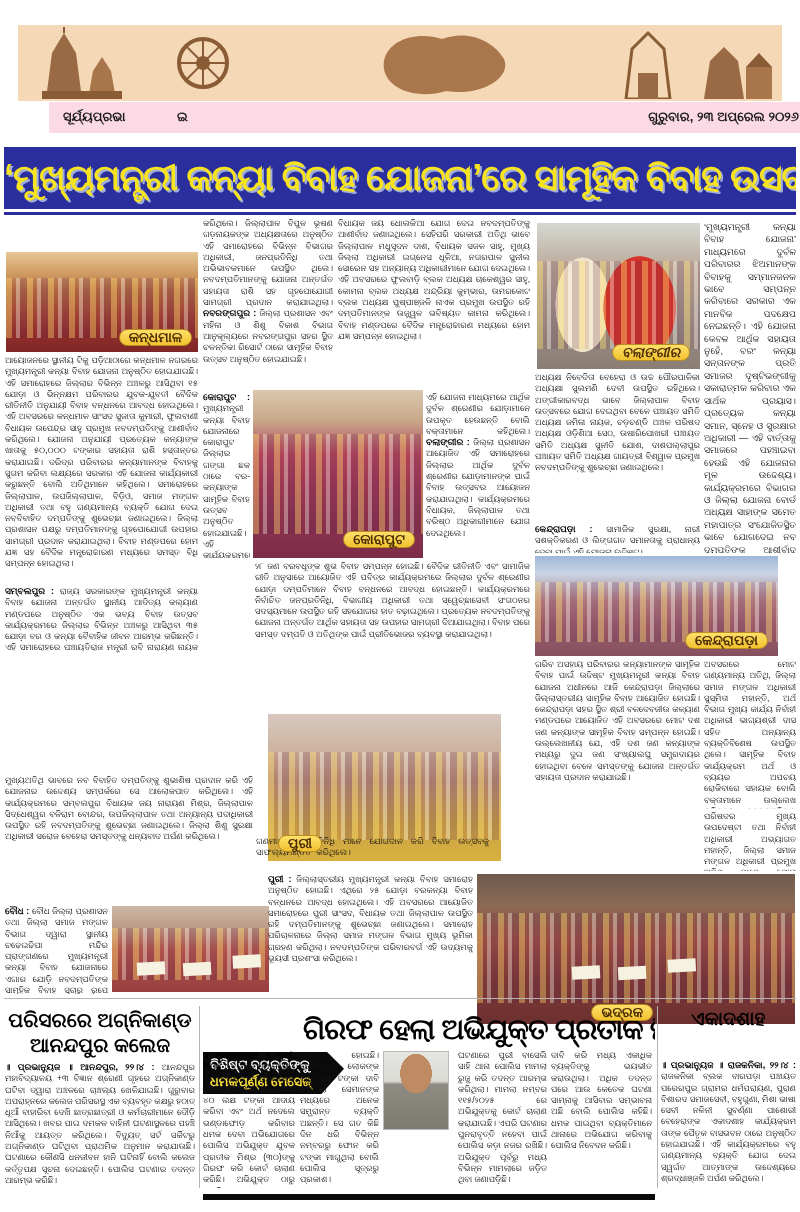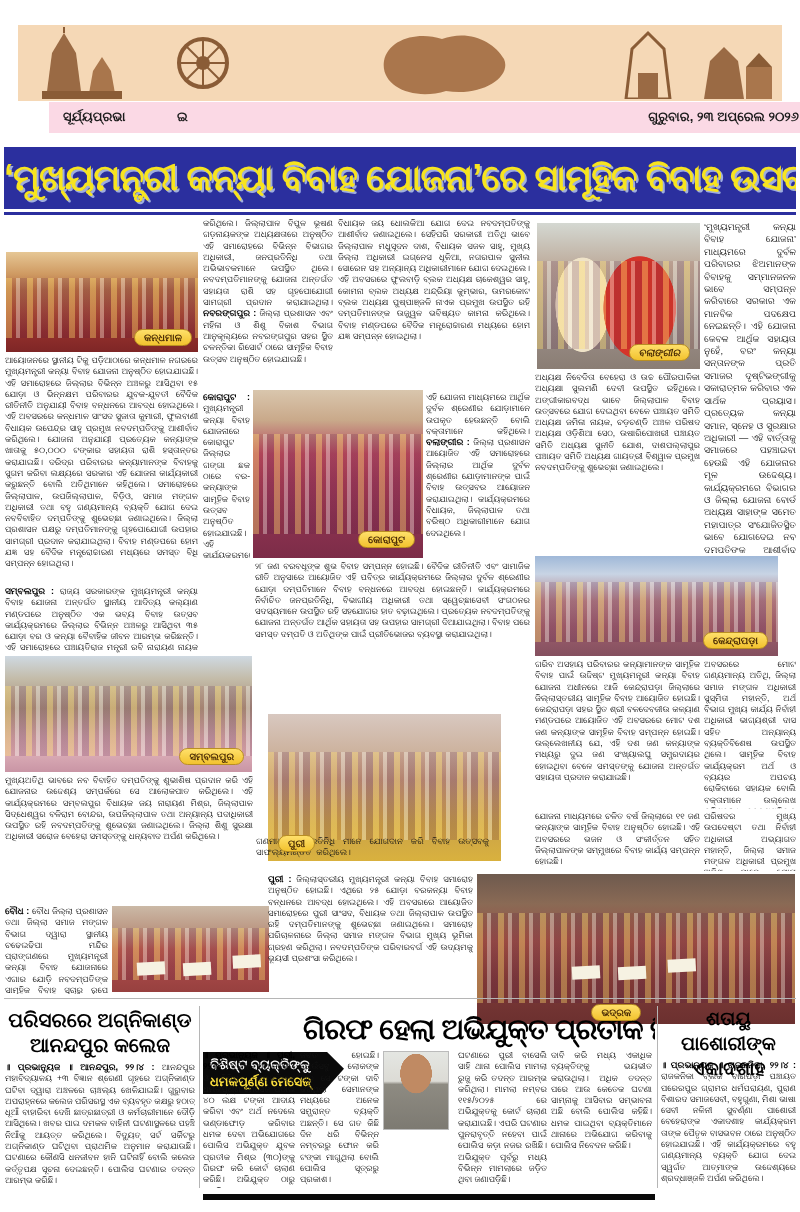--- a/index.html
+++ b/index.html
@@ -44,21 +44,21 @@
   .ph-koraput{background:linear-gradient(180deg,#d9c6ad 0%,#c9a98a 18%,#b4485f 38%,#a03a57 55%,#8d3350 75%,#7c2c48 100%);}
   .ph-puri{background:linear-gradient(180deg,#d8c8c0 0%,#cdb39f 25%,#b98f78 45%,#caa348 75%,#d9b13e 100%);}
   .ph-balangir{background:radial-gradient(ellipse 60px 85px at 63% 58%,#d4342a 0 60%,rgba(0,0,0,0) 61%),
                radial-gradient(ellipse 45px 78px at 28% 56%,#efe3c8 0 60%,rgba(0,0,0,0) 61%),
                linear-gradient(180deg,#d4d8d2 0%,#bdab9b 30%,#9b8f88 70%,#8a7d74 100%);}
   .ph-kendrapara{background:linear-gradient(180deg,#9fb8d8 0%,#c8d4e4 18%,#b37f86 45%,#9e5f6e 70%,#84505f 100%);}
   .ph-bhadrak{background:linear-gradient(180deg,#6e5a4e 0%,#8a6a55 20%,#9c4f45 45%,#7e3a38 70%,#6b302f 100%);}
   .checks{position:absolute;bottom:20%;left:16%;width:28px;height:13px;background:#f6f2e2;
           box-shadow:46px 3px 0 #f6f2e2,96px -2px 0 #f6f2e2;transform:rotate(-3deg);z-index:2;}
   .pill{position:absolute;z-index:4;background:linear-gradient(#ffe06a,#f2c22e);border:1px solid #b98f23;
-        border-radius:9px;font-weight:bold;font-size:10px;color:#4a2c05;padding:0 9px;line-height:15px;white-space:nowrap;}
+        border-radius:9px;font-weight:bold;font-size:14px;color:#4a2c05;padding:0 9px;line-height:15px;white-space:nowrap;}
 
   .portrait{position:absolute;overflow:hidden;border:1px solid #bbb;
       background:radial-gradient(ellipse 16px 20px at 50% 28%,#c08a63 0 98%,rgba(0,0,0,0) 100%),
                  linear-gradient(180deg,#e4e6e2 0%,#dcdbd5 38%,#8e8b82 42%,#7d7a72 100%);}
 
   
   .bhr{position:absolute;left:4px;top:998px;width:792px;height:1px;background:#b5b5b5;}
   .vr{position:absolute;width:1px;background:#b5b5b5;}
   .headA{position:absolute;text-align:center;font-weight:bold;color:#000;font-size:20px;line-height:25px;}
   .headC{position:absolute;text-align:center;font-weight:bold;color:#000;font-size:19px;line-height:25px;}
@@ -124,23 +124,20 @@
 
   <div class="txt" style="left:5px;top:355px;width:193px;height:229px;">
     <span>ଆୟୋଜନରେ ସ୍ଥାନୀୟ ଟିକୁ ପଡ଼ିଆଠାରେ କନ୍ଧମାଳ ନଗରରେ ମୁଖ୍ୟମନ୍ତ୍ରୀ କନ୍ୟା ବିବାହ ଯୋଜନା ଅନୁଷ୍ଠିତ ହୋଇଯାଇଛି। ଏହି ସମାରୋହରେ ଜିଲ୍ଲାର ବିଭିନ୍ନ ଅଞ୍ଚଳରୁ ଆସିଥିବା ୧୫ ଯୋଡ଼ା ଓ ଭିନ୍ନକ୍ଷମ ପରିବାରର ଯୁବକ-ଯୁବତୀ ବୈଦିକ ରୀତିନୀତି ଅନୁଯାୟୀ ବିବାହ ବନ୍ଧନରେ ଆବଦ୍ଧ ହୋଇଥିଲେ। ଏହି ଅବସରରେ କନ୍ଧମାଳ ସାଂସଦ ସୁଜାତା କୁମାରୀ, ଫୁଲବାଣୀ ବିଧାୟକ ଉପେନ୍ଦ୍ର ସାହୁ ପ୍ରମୁଖ ନବଦମ୍ପତିଙ୍କୁ ଆଶୀର୍ବାଦ କରିଥିଲେ। ଯୋଜନା ଅନୁଯାୟୀ ପ୍ରତ୍ୟେକ କନ୍ୟାଙ୍କ ଖାତାକୁ ୫୦,୦୦୦ ଟଙ୍କାର ସହାୟତା ରାଶି ହସ୍ତାନ୍ତର କରାଯାଇଛି। ଦରିଦ୍ର ପରିବାରର କନ୍ୟାମାନଙ୍କ ବିବାହକୁ ସୁଗମ କରିବା ଲକ୍ଷ୍ୟରେ ସରକାର ଏହି ଯୋଜନା କାର୍ଯ୍ୟକାରୀ କରୁଛନ୍ତି ବୋଲି ଅତିଥିମାନେ କହିଥିଲେ। ସମାରୋହରେ ଜିଲ୍ଲାପାଳ, ଉପଜିଲ୍ଲାପାଳ, ବିଡ଼ିଓ, ସମାଜ ମଙ୍ଗଳ ଅଧିକାରୀ ତଥା ବହୁ ଗଣ୍ୟମାନ୍ୟ ବ୍ୟକ୍ତି ଯୋଗ ଦେଇ ନବବିବାହିତ ଦମ୍ପତିଙ୍କୁ ଶୁଭେଚ୍ଛା ଜଣାଇଥିଲେ। ଜିଲ୍ଲା ପ୍ରଶାସନ ପକ୍ଷରୁ ଦମ୍ପତିମାନଙ୍କୁ ଗୃହପୋଯୋଗୀ ଉପହାର ସାମଗ୍ରୀ ପ୍ରଦାନ କରାଯାଇଥିଲା। ବିବାହ ମଣ୍ଡପରେ ହୋମ ଯଜ୍ଞ ସହ ବୈଦିକ ମନ୍ତ୍ରୋଚ୍ଚାରଣ ମଧ୍ୟରେ ସମସ୍ତ ବିଧି ସମ୍ପନ୍ନ ହୋଇଥିଲା।</span>
   </div>
 
   <div class="txt" style="left:5px;top:586px;width:193px;height:68px;">
     <b>ସମ୍ବଲପୁର :</b>
     <span>ରାଜ୍ୟ ସରକାରଙ୍କ ମୁଖ୍ୟମନ୍ତ୍ରୀ କନ୍ୟା ବିବାହ ଯୋଜନା ଅନ୍ତର୍ଗତ ସ୍ଥାନୀୟ ଆଦିତ୍ୟ କଲ୍ୟାଣ ମଣ୍ଡପରେ ଅନୁଷ୍ଠିତ ଏକ ଭବ୍ୟ ବିବାହ ଉତ୍ସବ କାର୍ଯ୍ୟକ୍ରମରେ ଜିଲ୍ଲାର ବିଭିନ୍ନ ଅଞ୍ଚଳରୁ ଆସିଥିବା ୩୫ ଯୋଡ଼ା ବର ଓ କନ୍ୟା ବୈବାହିକ ଜୀବନ ଆରମ୍ଭ କରିଛନ୍ତି। ଏହି ସମାରୋହରେ ପଞ୍ଚାୟତିରାଜ ମନ୍ତ୍ରୀ ରବି ନାରାୟଣ ନାୟକ ମୁଖ୍ୟଅତିଥି ଭାବେ ଯୋଗ ଦେଇଥିଲେ।</span>
   </div>
 
-  <div class="photo ph-sambalpur" style="left:5px;top:656px;width:247px;height:116px;">
-    <span class="pill" style="right:8px;bottom:7px;">ସମ୍ବଲପୁର</span>
-  </div>
 
   <div class="txt" style="left:5px;top:775px;width:248px;height:129px;">
     <span>ମୁଖ୍ୟଅତିଥି ଭାବରେ ନବ ବିବାହିତ ଦମ୍ପତିଙ୍କୁ ଶୁଭାଶିଷ ପ୍ରଦାନ କରି ଏହି ଯୋଜନାର ଉଦ୍ଦେଶ୍ୟ ସମ୍ପର୍କରେ ସେ ଆଲୋକପାତ କରିଥିଲେ। ଏହି କାର୍ଯ୍ୟକ୍ରମରେ ସମ୍ବଲପୁର ବିଧାୟକ ଜୟ ନାରାୟଣ ମିଶ୍ର, ଜିଲ୍ଲାପାଳ ସିଦ୍ଧେଶ୍ୱର ବଳିରାମ ବୋନ୍ଦର, ଉପଜିଲ୍ଲାପାଳ ତଥା ଅନ୍ୟାନ୍ୟ ପଦାଧିକାରୀ ଉପସ୍ଥିତ ରହି ନବଦମ୍ପତିଙ୍କୁ ଶୁଭେଚ୍ଛା ଜଣାଇଥିଲେ। ଜିଲ୍ଲା ଶିଶୁ ସୁରକ୍ଷା ଅଧିକାରୀ ସରୋଜ ବେହେରା ସମସ୍ତଙ୍କୁ ଧନ୍ୟବାଦ ଅର୍ପଣ କରିଥିଲେ।</span>
   </div>
 
   <div class="txt" style="left:5px;top:906px;width:103px;height:88px;">
     <b>ବୌଧ :</b>
     <span>ବୌଧ ଜିଲ୍ଲା ପ୍ରଶାସନ ତଥା ଜିଲ୍ଲା ସମାଜ ମଙ୍ଗଳ ବିଭାଗ ଦ୍ୱାରା ସ୍ଥାନୀୟ ଚଢେଇଢିପା ମନ୍ଦିର ପ୍ରାଙ୍ଗଣରେ ମୁଖ୍ୟମନ୍ତ୍ରୀ କନ୍ୟା ବିବାହ ଯୋଜନାରେ ଏଗାର ଯୋଡ଼ି ନବଦମ୍ପତିଙ୍କ ସାମୂହିକ ବିବାହ ସୂଚାରୁ ରୂପେ ସମ୍ପନ୍ନ ହୋଇଥିଲା। ଏହି ଅବସରରେ ମୁଖ୍ୟ ଅତିଥି ଭାବେ ବୌଧ ବିଧାୟକ ସରୋଜ କୁମାର ପ୍ରଧାନ ଯୋଗଦାନ କରିଥିଲେ।</span>
   </div>
 
@@ -191,32 +188,33 @@
   </div>
 
   <div class="photo ph-balangir" style="left:537px;top:223px;width:163px;height:146px;">
     <span class="pill" style="right:10px;bottom:8px;font-style:italic;">ବଲାଙ୍ଗୀର</span>
   </div>
 
   <div class="txt" style="left:535px;top:372px;width:165px;height:150px;">
     <span>ଅଧ୍ୟକ୍ଷ ନିବେଦିତା ବେହେରା ଓ ଉଚ୍ଚ ପୌରପାଳିକା ଅଧ୍ୟକ୍ଷା ସୁଲମଣି ଦେବୀ ଉପସ୍ଥିତ ରହିଥିଲେ। ଅଙ୍ଗୀକାରବଦ୍ଧ ଭାବେ ଜିଲ୍ଲାପାଳ ବିବାହ ଉତ୍ସବରେ ଯୋଗ ଦେଇଥିବା ବେଳେ ପଞ୍ଚାୟତ ସମିତି ଅଧ୍ୟକ୍ଷ ଜମିଳା ନାୟକ, ଚଡ଼ଚଣ୍ଡି ଅଞ୍ଚଳ ପରିଷଦ ଅଧ୍ୟକ୍ଷ ଓଡ଼ିଶିଆ ସେଠ, ଉଷାରିପୋଖରୀ ପଞ୍ଚାୟତ ସମିତି ଅଧ୍ୟକ୍ଷ ସୁନୀତି ଯୋଶ, ଦାଶପଲ୍ଲାପୁର ପଞ୍ଚାୟତ ସମିତି ଅଧ୍ୟକ୍ଷ ଗାୟତ୍ରୀ ବିଶ୍ୱାଳ ପ୍ରମୁଖ ନବଦମ୍ପତିଙ୍କୁ ଶୁଭେଚ୍ଛା ଜଣାଇଥିଲେ।</span>
   </div>
 
+  <div class="txt" style="left:535px;top:524px;width:165px;height:29px;">
+    <b>କେନ୍ଦ୍ରାପଡ଼ା :</b>
+    <span>ସାମାଜିକ ସୁରକ୍ଷା, ନାରୀ ସଶକ୍ତିକରଣ ଓ ଲିଙ୍ଗଗତ ସମାନତାକୁ ପ୍ରାଧାନ୍ୟ ଦେବା ପାଇଁ ଏହି ଯୋଜନା ଉଦ୍ଦିଷ୍ଟ।</span>
+  </div>
 
   <div class="photo ph-kendrapara" style="left:535px;top:556px;width:243px;height:100px;">
     <span class="pill" style="right:10px;bottom:7px;">କେନ୍ଦ୍ରାପଡ଼ା</span>
   </div>
 
   <div class="txt" style="left:535px;top:659px;width:165px;height:150px;">
     <span>ଗରିବ ଅସହାୟ ପରିବାରର କନ୍ୟାମାନଙ୍କ ସାମୂହିକ ବିବାହ ପାଇଁ ଉଦ୍ଦିଷ୍ଟ ମୁଖ୍ୟମନ୍ତ୍ରୀ କନ୍ୟା ବିବାହ ଯୋଜନା ଅଧୀନରେ ଆଜି କେନ୍ଦ୍ରାପଡ଼ା ଜିଲ୍ଲାରେ ଜିଲ୍ଲାସ୍ତରୀୟ ସାମୂହିକ ବିବାହ ଆୟୋଜିତ ହୋଇଛି। କେନ୍ଦ୍ରାପଡ଼ା ସହର ସ୍ଥିତ ଶ୍ରୀ ବଳଦେବଜୀଉ କଳ୍ୟାଣ ମଣ୍ଡପରେ ଆୟୋଜିତ ଏହି ଅବସରରେ ମୋଟ ଦଶ ଜଣ କନ୍ୟାଙ୍କ ସାମୂହିକ ବିବାହ ସମ୍ପନ୍ନ ହୋଇଛି। ଉଲ୍ଲେଖନୀୟ ଯେ, ଏହି ଦଶ ଜଣ କନ୍ୟାଙ୍କ ମଧ୍ୟରୁ ଦୁଇ ଜଣ ସଂଖ୍ୟାଲଘୁ ସମ୍ପ୍ରଦାୟର ହୋଇଥିବା ବେଳେ ସମସ୍ତଙ୍କୁ ଯୋଜନା ଅନ୍ତର୍ଗତ ସହାୟତା ପ୍ରଦାନ କରାଯାଇଛି।</span>
   </div>
 
-  <div class="txt" style="left:535px;top:811px;width:165px;height:60px;">
-    <span>ଯୋଜନା ମାଧ୍ୟମରେ ଚଳିତ ବର୍ଷ ଜିଲ୍ଲାରେ ୧୧ ଜଣ କନ୍ୟାଙ୍କ ସାମୂହିକ ବିବାହ ଅନୁଷ୍ଠିତ ହୋଇଛି। ଏହି ଅବସରରେ ଭଜନ ଓ ସଂକୀର୍ତ୍ତନ ସହିତ ଜିଲ୍ଲାପାଳଙ୍କ ସମ୍ମୁଖରେ ବିବାହ କାର୍ଯ୍ୟ ସମ୍ପନ୍ନ ହୋଇଛି।</span>
-  </div>
 
   <div class="photo ph-bhadrak" style="left:477px;top:874px;width:318px;height:150px;">
     <span class="checks" style="left:30%;bottom:30%;"></span>
     <span class="pill" style="left:36%;bottom:3px;">ଭଦ୍ରକ</span>
   </div>
 
   <div class="txt feature" style="left:704px;top:221px;width:92px;height:332px;">
     <span>‘ମୁଖ୍ୟମନ୍ତ୍ରୀ କନ୍ୟା ବିବାହ ଯୋଜନା’ ମାଧ୍ୟମରେ ଦୁର୍ବଳ ପରିବାରର ଝିଅମାନଙ୍କ ବିବାହକୁ ସମ୍ମାନଜନକ ଭାବେ ସମ୍ପନ୍ନ କରିବାରେ ସରକାର ଏକ ମାନବିକ ପଦକ୍ଷେପ ନେଇଛନ୍ତି। ଏହି ଯୋଜନା କେବଳ ଆର୍ଥିକ ସହାୟତା ନୁହେଁ, ବରଂ କନ୍ୟା ସନ୍ତାନଙ୍କ ପ୍ରତି ସମାଜର ଦୃଷ୍ଟିଭଙ୍ଗୀକୁ ସକାରାତ୍ମକ କରିବାର ଏକ ସାର୍ଥକ ପ୍ରୟାସ। ପ୍ରତ୍ୟେକ କନ୍ୟା ସମାନ, ସ୍ନେହ ଓ ସୁରକ୍ଷାର ଅଧିକାରୀ — ଏହି ବାର୍ତ୍ତାକୁ ସମାଜରେ ପହଞ୍ଚାଇବା ହେଉଛି ଏହି ଯୋଜନାର ମୂଳ ଉଦ୍ଦେଶ୍ୟ। କାର୍ଯ୍ୟକ୍ରମରେ ବିଭାଗର ଓ ଜିଲ୍ଲା ଯୋଜନା ବୋର୍ଡ ଅଧ୍ୟକ୍ଷ ସାହାଙ୍କ ସମେତ ମହାପାତ୍ର ସଂଯୋଜିତସ୍ଥିତ ଭାବେ ଯୋଗଦେଇ ନବ ଦମ୍ପତିଙ୍କୁ ଆଶୀର୍ବାଦ ଦେଇ କହିଥିଲେ ଯେ, ମୁଖ୍ୟମନ୍ତ୍ରୀ କନ୍ୟା ବିବାହ ଯୋଜନା କେବଳ ଏକ ସରକାରୀ କାର୍ଯ୍ୟକ୍ରମ ନୁହେଁ, ଏହା ସମାଜର ଏକ ସାମୂହିକ ଦାୟିତ୍ୱ।</span>
   </div>
 
@@ -257,21 +255,20 @@
   <div class="portrait" style="left:383px;top:1051px;width:64px;height:77px;"></div>
   <div class="txt" style="left:458px;top:1050px;width:89px;height:138px;">
     <span>ଘଟଣାରେ ପୁରୀ ବାସେଲି ସାହି ଥାନା ପୋଲିସ ମାମଲା ରୁଜୁ କରି ତଦନ୍ତ ଆରମ୍ଭ କରିଥିଲା। ମାମଲା ନମ୍ବର ୧୧୫/୨୦୨୫ ରେ ଅଭିଯୁକ୍ତକୁ କୋର୍ଟ ଚାଲାଣ କରାଯାଇଛି। ଏପରି ଘଟଣାର ପୁନରାବୃତ୍ତି ନହେବା ପାଇଁ ପୋଲିସ କଡ଼ା ନଜର ରଖିଛି। ଅଭିଯୁକ୍ତ ପୂର୍ବରୁ ମଧ୍ୟ ବିଭିନ୍ନ ମାମଲାରେ ଜଡ଼ିତ ଥିବା ଜଣାପଡ଼ିଛି।</span>
   </div>
   <div class="txt" style="left:551px;top:1050px;width:101px;height:138px;">
     <span>ଦାବି କରି ମଧ୍ୟ ଏକାଧିକ ବ୍ୟକ୍ତିଙ୍କୁ ଭୟଭୀତ କରାଉଥିଲା। ଅଧିକ ତଦନ୍ତ ପରେ ଆଉ କେତେକ ଘଟଣା ସାମ୍ନାକୁ ଆସିବାର ସମ୍ଭାବନା ଅଛି ବୋଲି ପୋଲିସ କହିଛି। ଧମକ ପାଇଥିବା ବ୍ୟକ୍ତିମାନେ ଥାନାରେ ଅଭିଯୋଗ କରିବାକୁ ପୋଲିସ ନିବେଦନ କରିଛି।</span>
   </div>
   <div class="blackbar" style="left:203px;top:1194px;width:452px;height:6px;"></div>
 
   <div class="headC" style="left:661px;top:1006px;width:135px;">
-    <div>ଶତାୟୁ ପାଶୋରୀଙ୍କ</div>
     <div>ଏକାଦଶାହ</div>
   </div>
   <div class="txt" style="left:661px;top:1060px;width:135px;height:128px;">
     <b>॥ ପ୍ରଭାନ୍ୟୁଜ ॥ ରାଜକନିକା, ୨୨।୪ :</b>
     <span>ରାଜକନିକା ବ୍ଲକ ବାରପଡ଼ା ପଞ୍ଚାୟତ ପରେରପୁର ଗ୍ରାମର ଧର୍ମପରାୟଣ, ପୁରାଣ ବିଶାରଦ ସମାଜସେବୀ, ବହୁଗୁଣା, ମିଶା ଭାଷା ସେବୀ ନଳିନୀ ସୁବର୍ଣ୍ଣା ପାଶୋରୀ ବେହେରାଙ୍କ ଏକାଦଶାହ କାର୍ଯ୍ୟକ୍ରମ ତାଙ୍କ ପୈତୃକ ବାସଭବନ ଠାରେ ଅନୁଷ୍ଠିତ ହୋଇଯାଇଛି। ଏହି କାର୍ଯ୍ୟକ୍ରମରେ ବହୁ ଗଣ୍ୟମାନ୍ୟ ବ୍ୟକ୍ତି ଯୋଗ ଦେଇ ସ୍ୱର୍ଗତ ଆତ୍ମାଙ୍କ ଉଦ୍ଦେଶ୍ୟରେ ଶ୍ରଦ୍ଧାଞ୍ଜଳି ଅର୍ପଣ କରିଥିଲେ।</span>
   </div>
 
 </div>
 
 </body></html>

